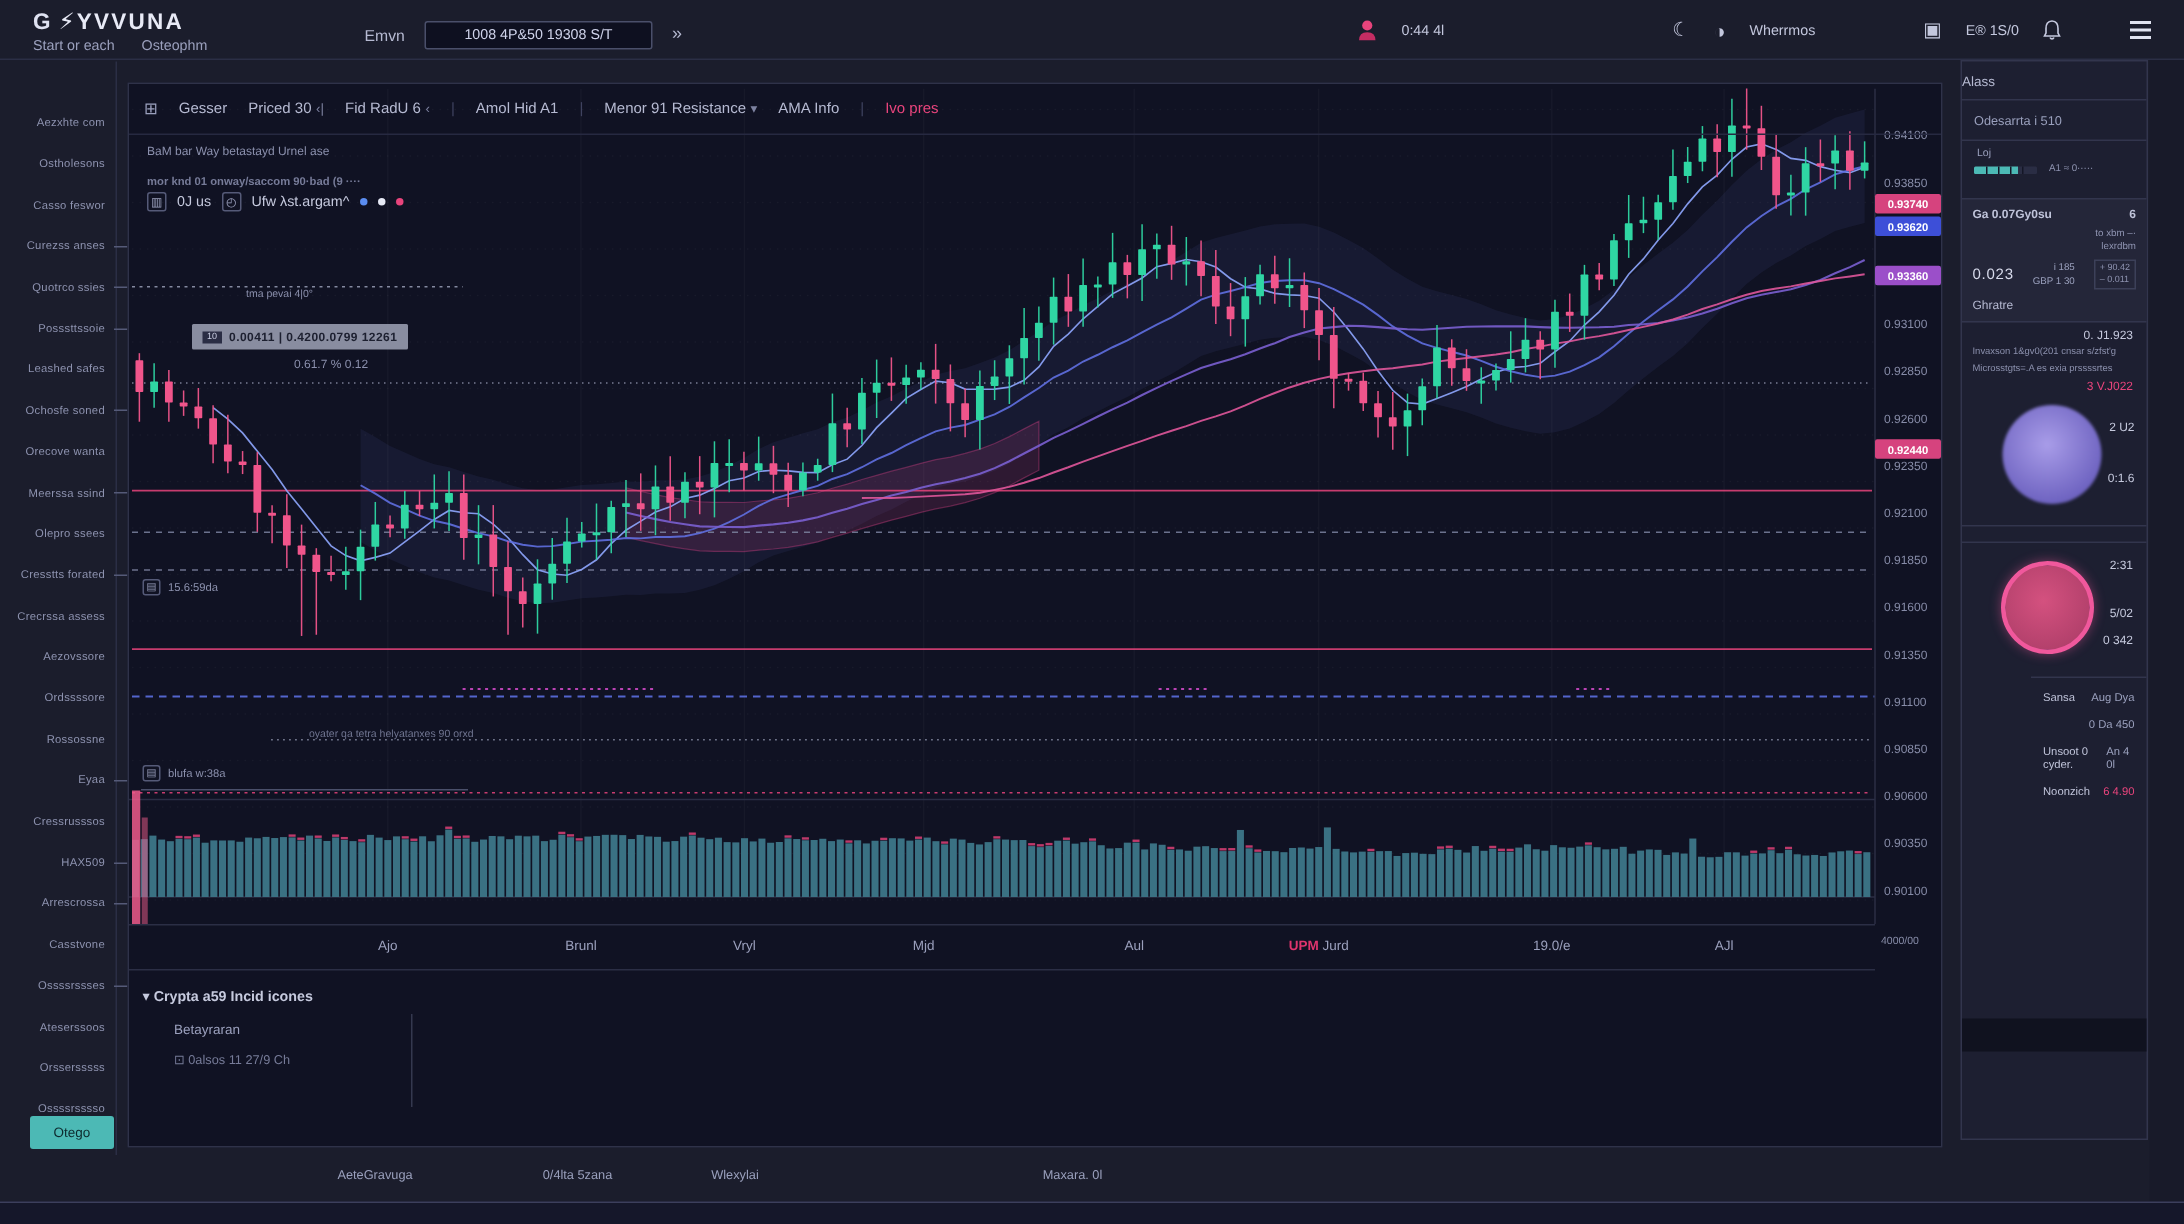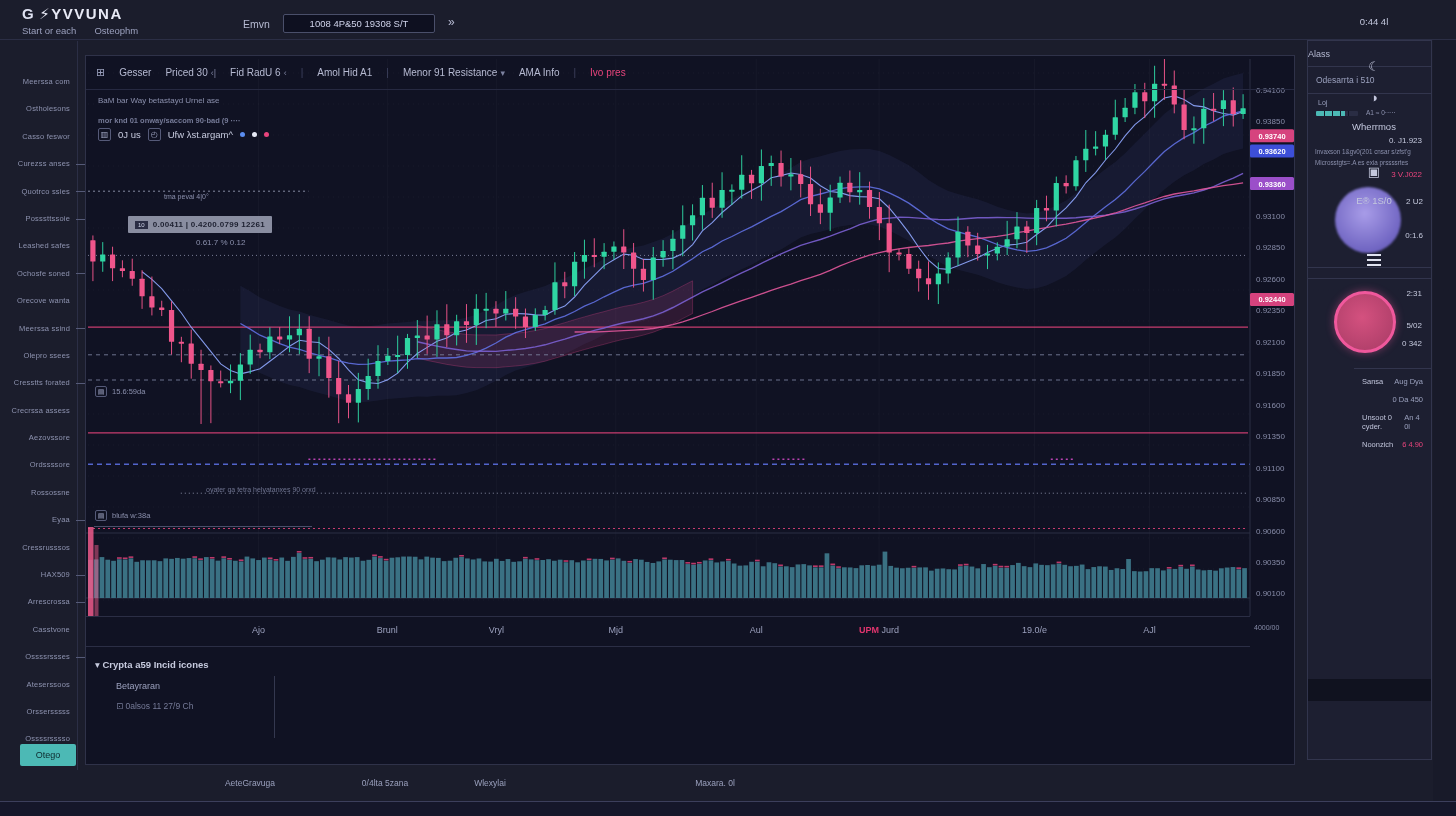--- a/index.html
+++ b/index.html
@@ -11,21 +11,21 @@
     border-bottom:1px solid #2b2e45; background:#1b1d2c; z-index:10; }
   .logo { position:absolute; left:22px; top:5px; font-size:15px; font-weight:bold;
     color:#e8eaf6; letter-spacing:1.5px; }
   .logo .mark { color:#dfe2f2; margin-right:4px; }
   .hnav { position:absolute; left:22px; top:25px; font-size:9.5px; color:#9ba0bd; display:flex; gap:18px; }
   .sym-label { position:absolute; left:243px; top:18px; font-size:10.5px; color:#b6bad2; }
   .sym-input { position:absolute; left:283px; top:14px; width:152px; height:19px;
     background:#0e1020; border:1px solid #4a4f6a; border-radius:2px; color:#cfd3ea;
     font-size:9.5px; text-align:center; font-family:"Liberation Sans","DejaVu Sans",sans-serif; }
   .sym-expand { position:absolute; left:448px; top:15px; font-size:12px; color:#b6bad2; }
-  .hicons { position:absolute; right:22px; top:0; height:40px; display:flex; align-items:center; gap:16px;flex-direction:column; }
+  .hicons { position:absolute; right:22px; top:0; height:40px; display:flex; align-items:center; gap:16px; }
   .hic { font-size:13px; color:#c3c7dd; }
   .htxt { font-size:9.5px; color:#c3c7dd; }
   .burger { display:flex; flex-direction:column; gap:3px; }
   .burger div { width:14px; height:2px; background:#e0e3f0; }
 
   
   #left-rail { position:absolute; left:0; top:41px; width:78px; height:729px;
     border-right:1px solid #2b2e45; }
   #left-rail ul { list-style:none; margin-top:27px; }
   #left-rail li { position:relative; height:27.4px; line-height:27.4px; font-size:7.5px;
@@ -163,21 +163,21 @@
     <div class="burger">
         <div></div>
         <div></div>
         <div></div>
       </div>
   </div>
 </div>
 
 <div id="left-rail">
   <ul>
-      <li>Meerssa com</li>
+      <li>Aezxhte com</li>
       <li>Ostholesons</li>
       <li>Casso feswor</li>
       <li class="tick">Curezss anses</li>
       <li class="tick">Quotrco ssies</li>
       <li class="tick">Posssttssoie</li>
       <li>Leashed safes</li>
       <li class="tick">Ochosfe soned</li>
       <li>Orecove wanta</li>
       <li class="tick">Meerssa ssind</li>
       <li>Olepro ssees</li>
@@ -830,20 +830,33 @@
   <div id="sb-meter">
     <span class="mlbl">Loj</span>
     <div class="bar">
         <i style="left:8px"></i>
         <i style="left:16px"></i>
         <i style="left:24px"></i>
         <i style="left:32px"></i>
       </div>
     <span class="mval">A1 ≈ 0·····</span>
   </div>
+  <div id="sb-pos">
+    <div class="hrow">
+      <span>Ga 0.07Gy0su</span>
+      <span>6</span>
+    </div>
+    <div class="c1">to xbm  –·<br>lexrdbm</div>
+    <div class="vrow">
+      <span class="big">0.023</span>
+      <span class="mid">i 185<br>GBP 1 30</span>
+      <span class="box">+ 90.42<br>– 0.011</span>
+    </div>
+    <div class="foot">Ghratre</div>
+  </div>
   <div class="sb-val-r">0. J1.923</div>
   <div class="sb-note">Invaxson 1&amp;gv0(201 cnsar s/zfst'g</div>
   <div class="sb-note">Microsstgts=.A es exia  prssssrtes</div>
   <div class="sb-pink">3 V.J022</div>
   <div class="gauge-wrap" id="gauge1">
     <div class="circle"></div>
     <span class="v1">2 U2</span>
     <span class="v2">0:1.6</span>
   </div>
   <div class="sb-div"></div>

